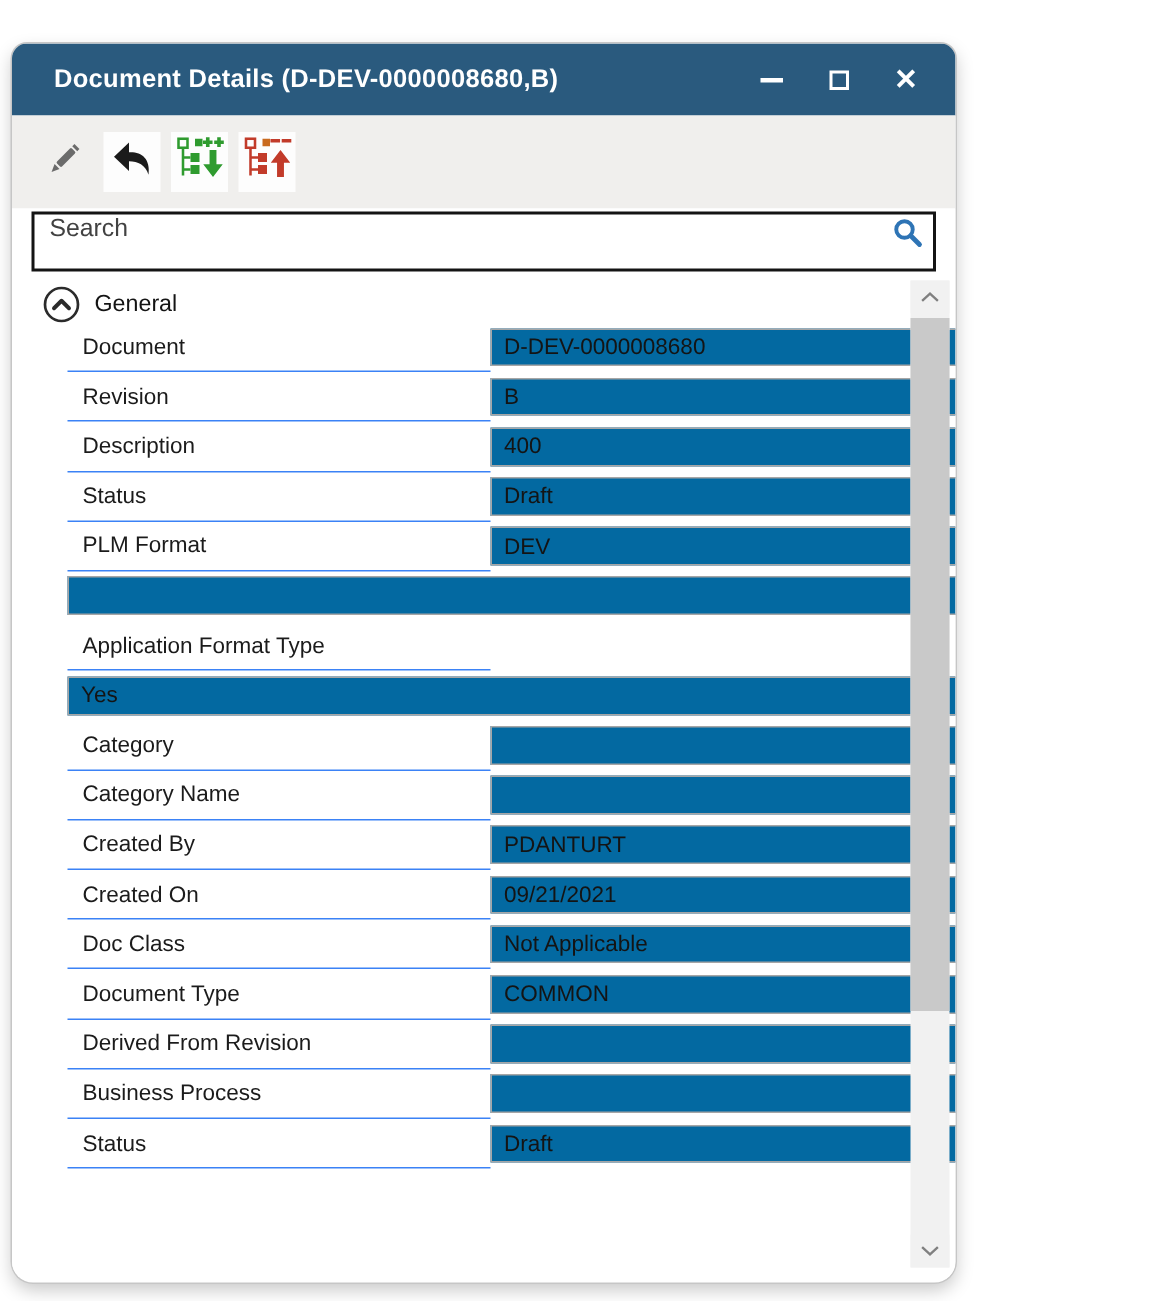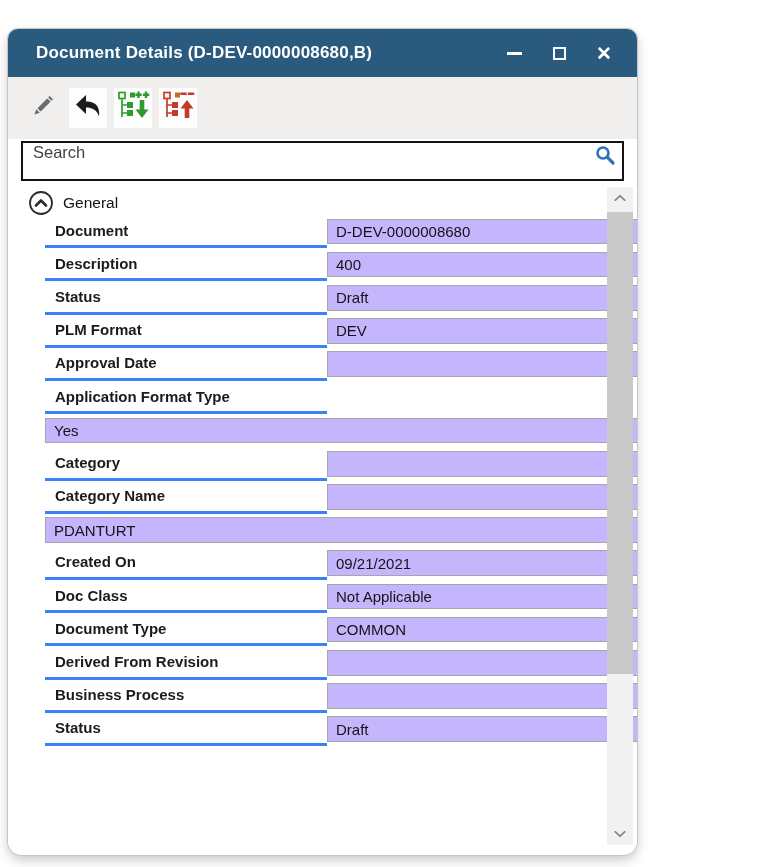--- a/index.html
+++ b/index.html
@@ -35,22 +35,22 @@
   .search-icon-btn { width: 34px; display: flex; align-items: center; justify-content: center; }
 
   
   .content { position: relative; height: 668px; background: #fff; overflow: hidden; }
   .gen-header { position: absolute; top: 5px; left: 20px; display: flex; align-items: center; gap: 9px; }
   .gen-label { font-size: 15.5px; color: #141414; }
 
   .rows { position: absolute; top: 30px; left: 37px; width: 685px; }
   .row { height: 33.2px; display: flex; }
   .lbl { width: 282px; display: flex; align-items: center; padding-left: 10px;
-    font-size: 15px; color: #1b1b1b; border-bottom: 3px solid #3b82f6; font-weight: bold; }
-  .val { flex: 1; margin: 3.5px 0 4px 0; background: #c4b5fd; border: 1px solid #a6a6a6;
+    font-size: 15px; color: #1b1b1b; border-bottom: 1px solid #3b82f6; }
+  .val { flex: 1; margin: 3.5px 0 4px 0; background: #0369a1; border: 1px solid #a6a6a6;
     display: flex; align-items: center; padding: 0 8px; font-size: 15px; color: #141414;
     white-space: nowrap; overflow: hidden; }
 
   
   .scrollbar { position: absolute; top: 2px; right: 4px; bottom: 8px; width: 26px; background: #f1f1f1; }
   .sb-btn { position: absolute; left: 0; right: 0; height: 22px; background: #f1f1f1;
     display: flex; align-items: center; justify-content: center; }
   .sb-up { top: 0; }
   .sb-down { bottom: 0; }
   .sb-thumb { position: absolute; left: 0; right: 0; top: 25px; height: 462px; background: #c9c9c9; }
@@ -161,50 +161,54 @@
       </span>
       <span class="gen-label">General</span>
     </div>
 
     <div class="rows">
         <div class="row">
         <div class="lbl">Document</div>
         <div class="val">D-DEV-0000008680</div>
       </div>
         <div class="row">
+        <div class="lbl">Revision</div>
+        <div class="val">B</div>
+      </div>
+        <div class="row">
         <div class="lbl">Description</div>
         <div class="val">400</div>
       </div>
         <div class="row">
         <div class="lbl">Status</div>
         <div class="val">Draft</div>
       </div>
         <div class="row">
         <div class="lbl">PLM Format</div>
         <div class="val">DEV</div>
       </div>
         <div class="row">
-        <div class="lbl">Approval Date</div>
         <div class="val"></div>
       </div>
         <div class="row">
         <div class="lbl">Application Format Type</div>
       </div>
         <div class="row">
         <div class="val">Yes</div>
       </div>
         <div class="row">
         <div class="lbl">Category</div>
         <div class="val"></div>
       </div>
         <div class="row">
         <div class="lbl">Category Name</div>
         <div class="val"></div>
       </div>
         <div class="row">
+        <div class="lbl">Created By</div>
         <div class="val">PDANTURT</div>
       </div>
         <div class="row">
         <div class="lbl">Created On</div>
         <div class="val">09/21/2021</div>
       </div>
         <div class="row">
         <div class="lbl">Doc Class</div>
         <div class="val">Not Applicable</div>
       </div>

